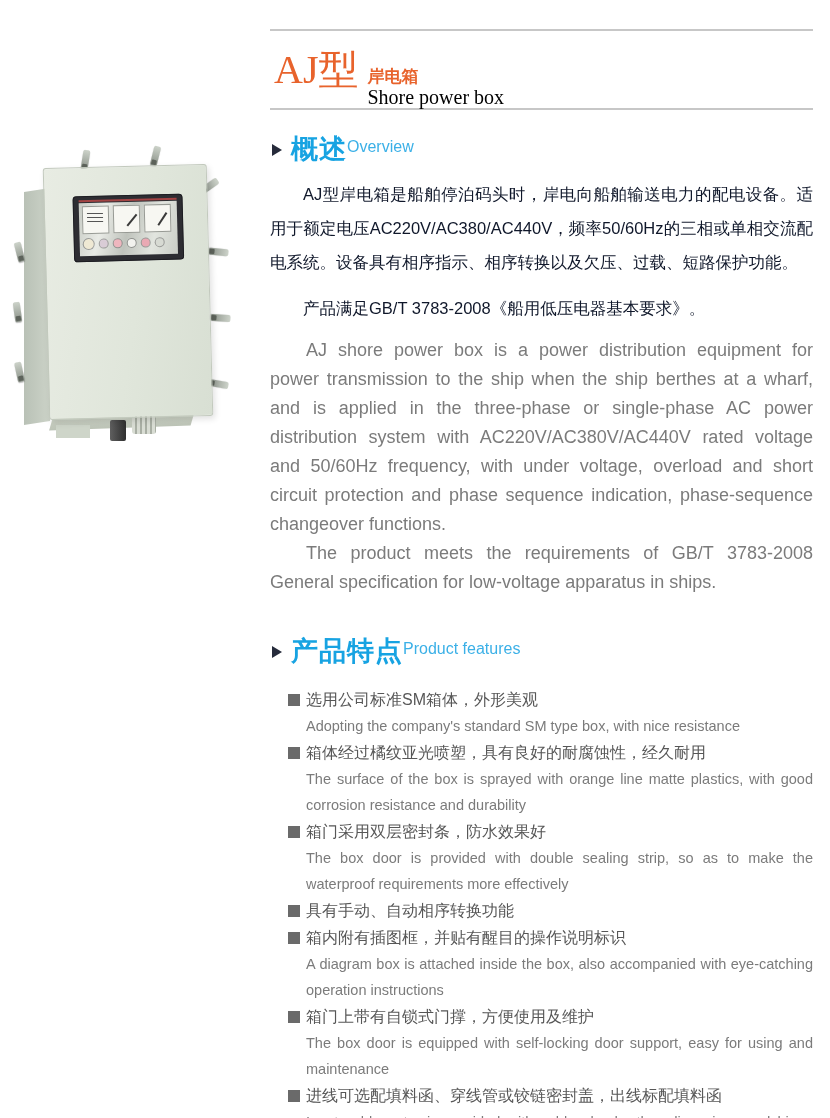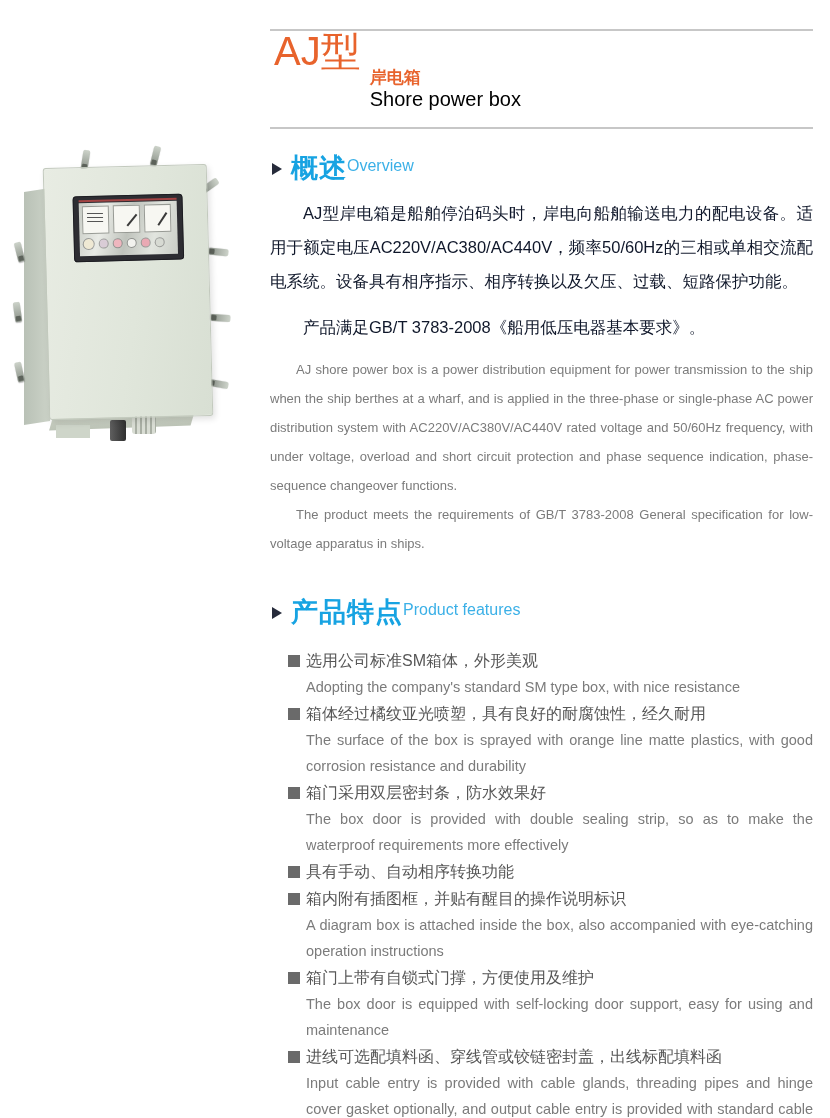--- a/index.html
+++ b/index.html
@@ -9,40 +9,40 @@
     background:#ffffff;
     overflow:hidden;
     font-family:"Liberation Sans",sans-serif;
   }
 
   
   .content{position:absolute;left:270px;top:0;width:543px;}
 
   .rule{border-top:2px solid #c7c7c7;height:0;}
   .rule.top{margin-top:29px;}
-  .header-row{display:flex;align-items:flex-start;height:96px;padding-left:4px;}
+  .header-row{display:flex;align-items:center;height:77px;padding-left:4px;font-family:Liberation Serif, serif;}
   .model{font-size:40px;color:#e8632c;letter-spacing:0;line-height:1;}
   .sub{display:flex;flex-direction:column;margin-left:9px;margin-top:2px;line-height:1.15;}
   .sub-cn{font-size:17px;font-weight:bold;color:#e8632c;margin-top:35px;}
   .sub-en{font-size:20px;color:#000000;}
 
   .section{margin-top:25px;}
   .section-head{display:flex;align-items:flex-start;gap:9px;padding-left:2px;}
   .marker{width:0;height:0;margin-top:9px;
     border-left:10px solid #262b3b;
     border-top:6px solid transparent;
     border-bottom:6px solid transparent;}
   .head-text{display:flex;flex-direction:row;}
   .title-cn{font-size:27px;font-weight:bold;color:#17a3e2;line-height:1.05;letter-spacing:1px;}
   .title-en{font-size:16px;color:#3bb0e7;margin-top:3px;}
 
   .p-cn{margin:14px 0 0 0;font-size:16.5px;line-height:34px;color:#0f172a;
         text-align:justify;text-indent:2em;}
   .p-cn.second{margin-top:12px;}
-  .p-en{margin:11px 0 0 0;font-size:13px;line-height:29px;color:#7b7b7b;
+  .p-en{margin:11px 0 0 0;font-size:18px;line-height:29px;color:#7b7b7b;
         text-align:justify;text-indent:2em;}
   .p-en.second{margin-top:0;}
 
   
   .feat-list{margin-top:20px;padding-left:18px;}
   .feat-cn{display:flex;align-items:flex-start;font-size:16px;line-height:27px;color:#575757;}
   .bullet{flex:0 0 auto;width:12px;height:12px;background:#6a6a6a;margin:8px 6px 0 0;}
   .feat-en{margin:0 0 0 18px;font-size:14.5px;line-height:26px;color:#7b7b7b;text-align:justify;}
 
   

